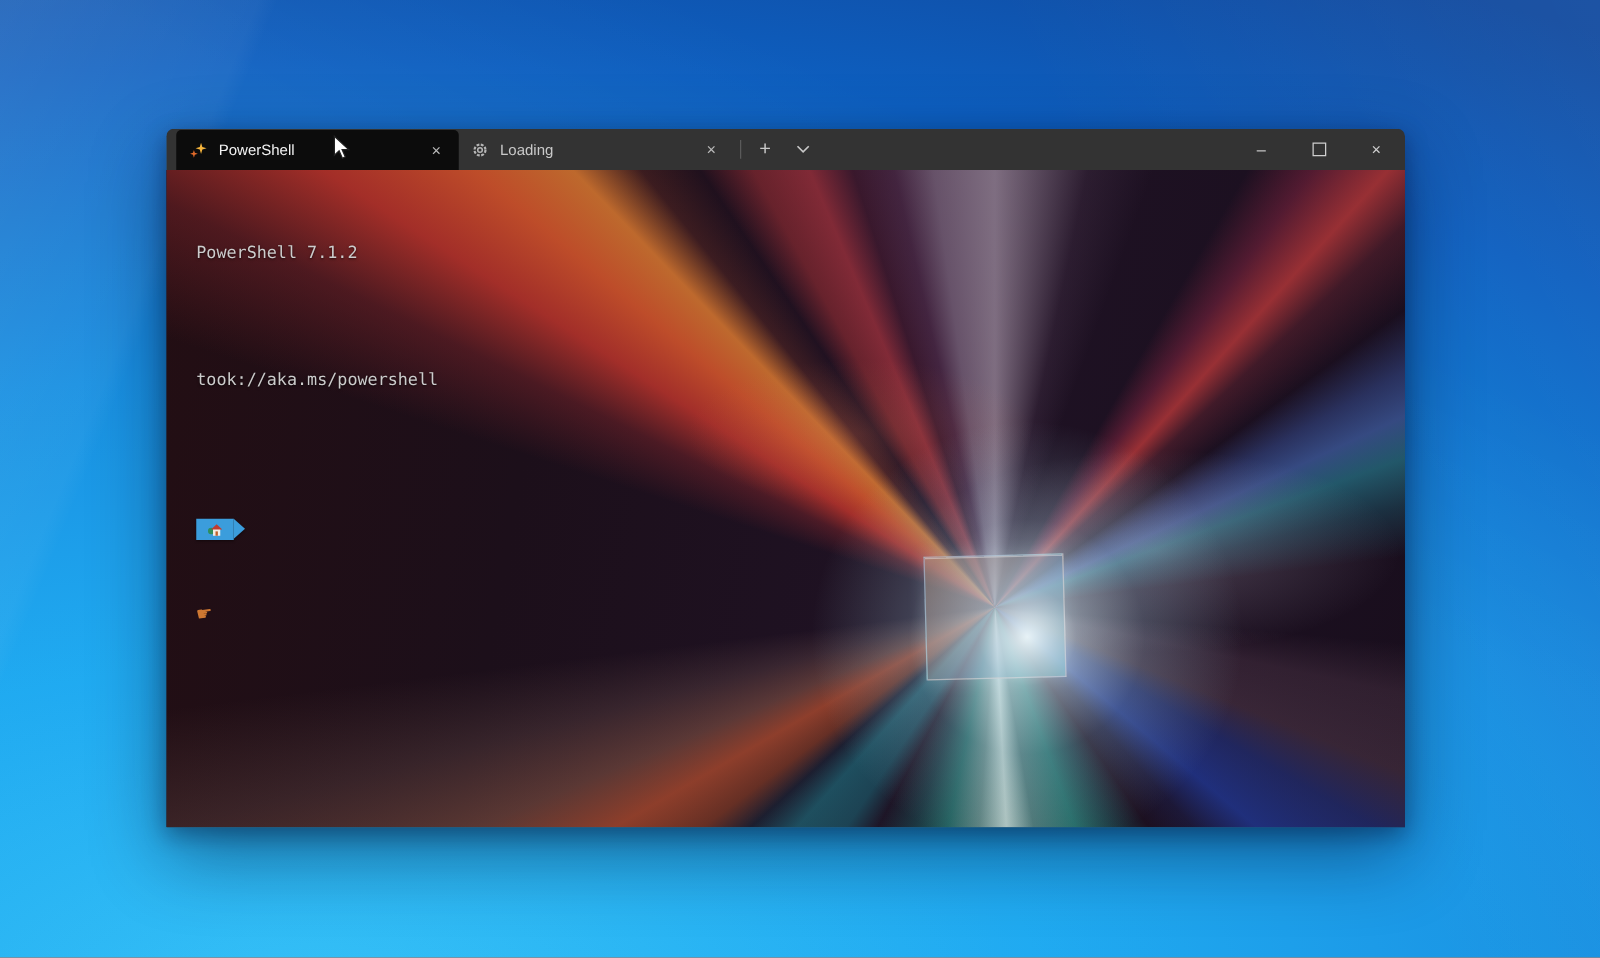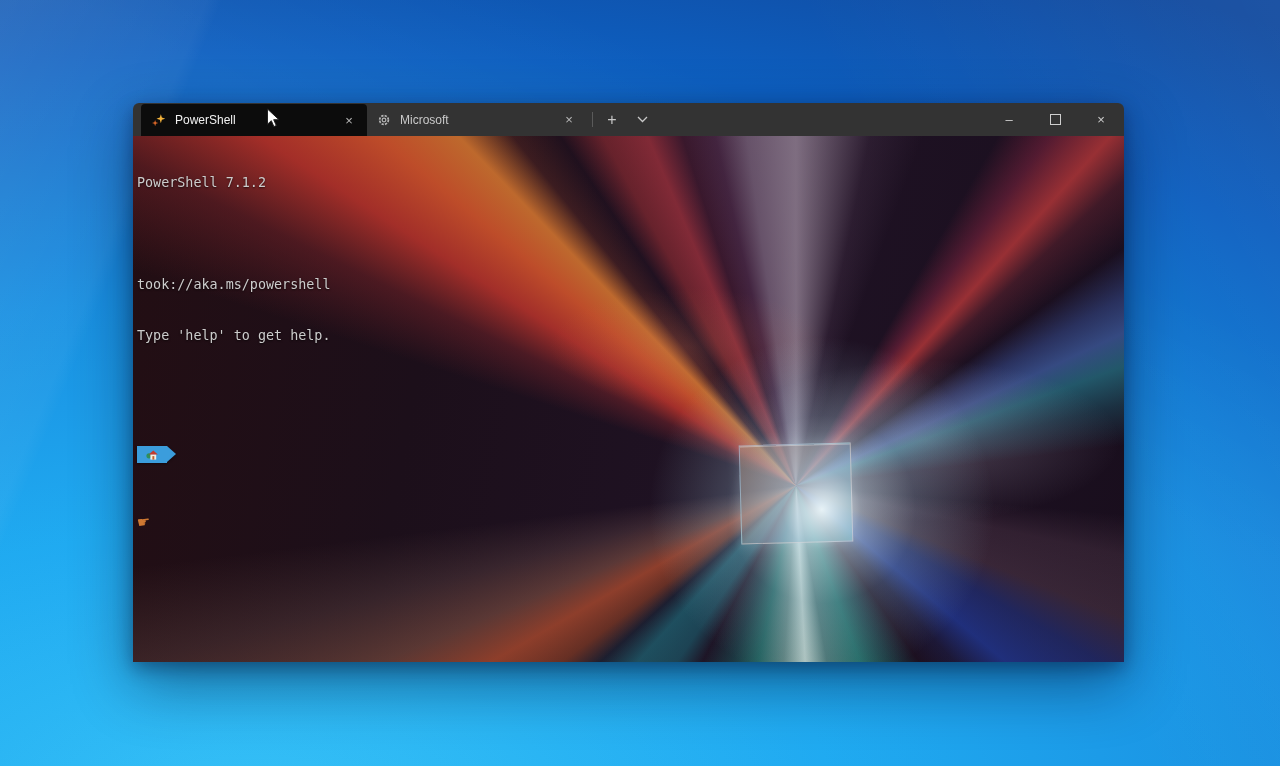--- a/index.html
+++ b/index.html
@@ -68,21 +68,21 @@
       rgba(240,250,252,0.95) 0%, rgba(210,235,245,0.55) 5%,
       rgba(160,200,220,0.25) 12%, rgba(160,200,220,0) 22%);}
   .cube{position:absolute;left:607px;top:308px;width:110px;height:97px;
     transform:rotate(-1.5deg);pointer-events:none;
     background:linear-gradient(128deg,
       rgba(170,130,105,0.60) 0%, rgba(150,120,115,0.45) 40%,
       rgba(90,120,160,0.50) 60%, rgba(70,150,170,0.55) 85%, rgba(85,185,185,0.60) 100%);
     border:1px solid rgba(225,215,225,0.50);
     box-shadow:0 0 14px rgba(200,220,235,0.22), inset 0 1px 0 rgba(255,245,240,0.45);}
 
-  .term-content{position:absolute;inset:0;padding:4px;z-index:5;
+  .term-content{position:absolute;inset:0;padding:24px;z-index:5;
     font-family:"DejaVu Sans Mono","Liberation Mono",monospace;
     font-size:13.4px;line-height:17px;color:#cccccc;
     text-shadow:0 1px 2px rgba(0,0,0,0.65);white-space:pre;}
   .term-line{height:17px;}
   .prompt-row{height:17px;display:flex;align-items:center;}
   .prompt-segment{display:flex;align-items:stretch;height:17px;filter:drop-shadow(0 1px 1px rgba(0,0,0,.4));}
   .prompt-segment-body{width:30px;background:#3B9DDC;display:flex;align-items:center;justify-content:center;}
   .prompt-segment-arrow{width:0;height:0;border-top:8.5px solid transparent;
     border-bottom:8.5px solid transparent;border-left:9px solid #3B9DDC;}
   .pointer-row{height:17px;display:flex;align-items:center;}
@@ -113,21 +113,21 @@
         <span class="tab-close">×</span>
       </div>
 
       <div class="tab tab-settings">
         <span class="tab-icon">
           <svg width="14" height="14" viewBox="0 0 16 16">
             <circle cx="8" cy="8" r="5" fill="none" stroke="#b5b5b5" stroke-width="2" stroke-dasharray="2.6 1.35"></circle>
             <circle cx="8" cy="8" r="2.1" fill="none" stroke="#b5b5b5" stroke-width="1.4"></circle>
           </svg>
         </span>
-        <span class="tab-label">Microsoft</span>
+        <span class="tab-label">Loading</span>
         <span class="tab-close">×</span>
       </div>
 
       <span class="tabbar-divider"></span>
 
       <span class="tabbar-btn new-tab-btn">+</span>
 
       <span class="tabbar-btn dropdown-btn">
         <svg width="11" height="7" viewBox="0 0 11 7">
           <path d="M1 1 L5.5 5.5 L10 1" stroke="#c8c8c8" stroke-width="1.3" fill="none"></path>
@@ -149,21 +149,20 @@
       <div class="bg-layer bg-base"></div>
       <div class="bg-layer bg-conic"></div>
       <div class="bg-layer bg-haze"></div>
       <div class="cube"></div>
       <div class="bg-layer bg-glow"></div>
 
       <div class="term-content">
         <div class="term-line">PowerShell 7.1.2</div>
         <div class="term-line"></div>
         <div class="term-line">took://aka.ms/powershell</div>
-        <div class="term-line">Type 'help' to get help.</div>
         <div class="term-line"></div>
 
         <div class="prompt-row">
           <span class="prompt-segment">
             <span class="prompt-segment-body">
               <svg width="12" height="12" viewBox="0 0 12 12">
                 <circle cx="3" cy="6.8" r="2.6" fill="#2f8f5b"></circle>
                 <rect x="4.4" y="5.2" width="5.8" height="5.4" fill="#f2ede4"></rect>
                 <polygon points="7.3,1.4 11.8,5.6 2.8,5.6" fill="#c23b2e"></polygon>
                 <rect x="6.4" y="7.1" width="1.9" height="3.5" fill="#c0622e"></rect>

